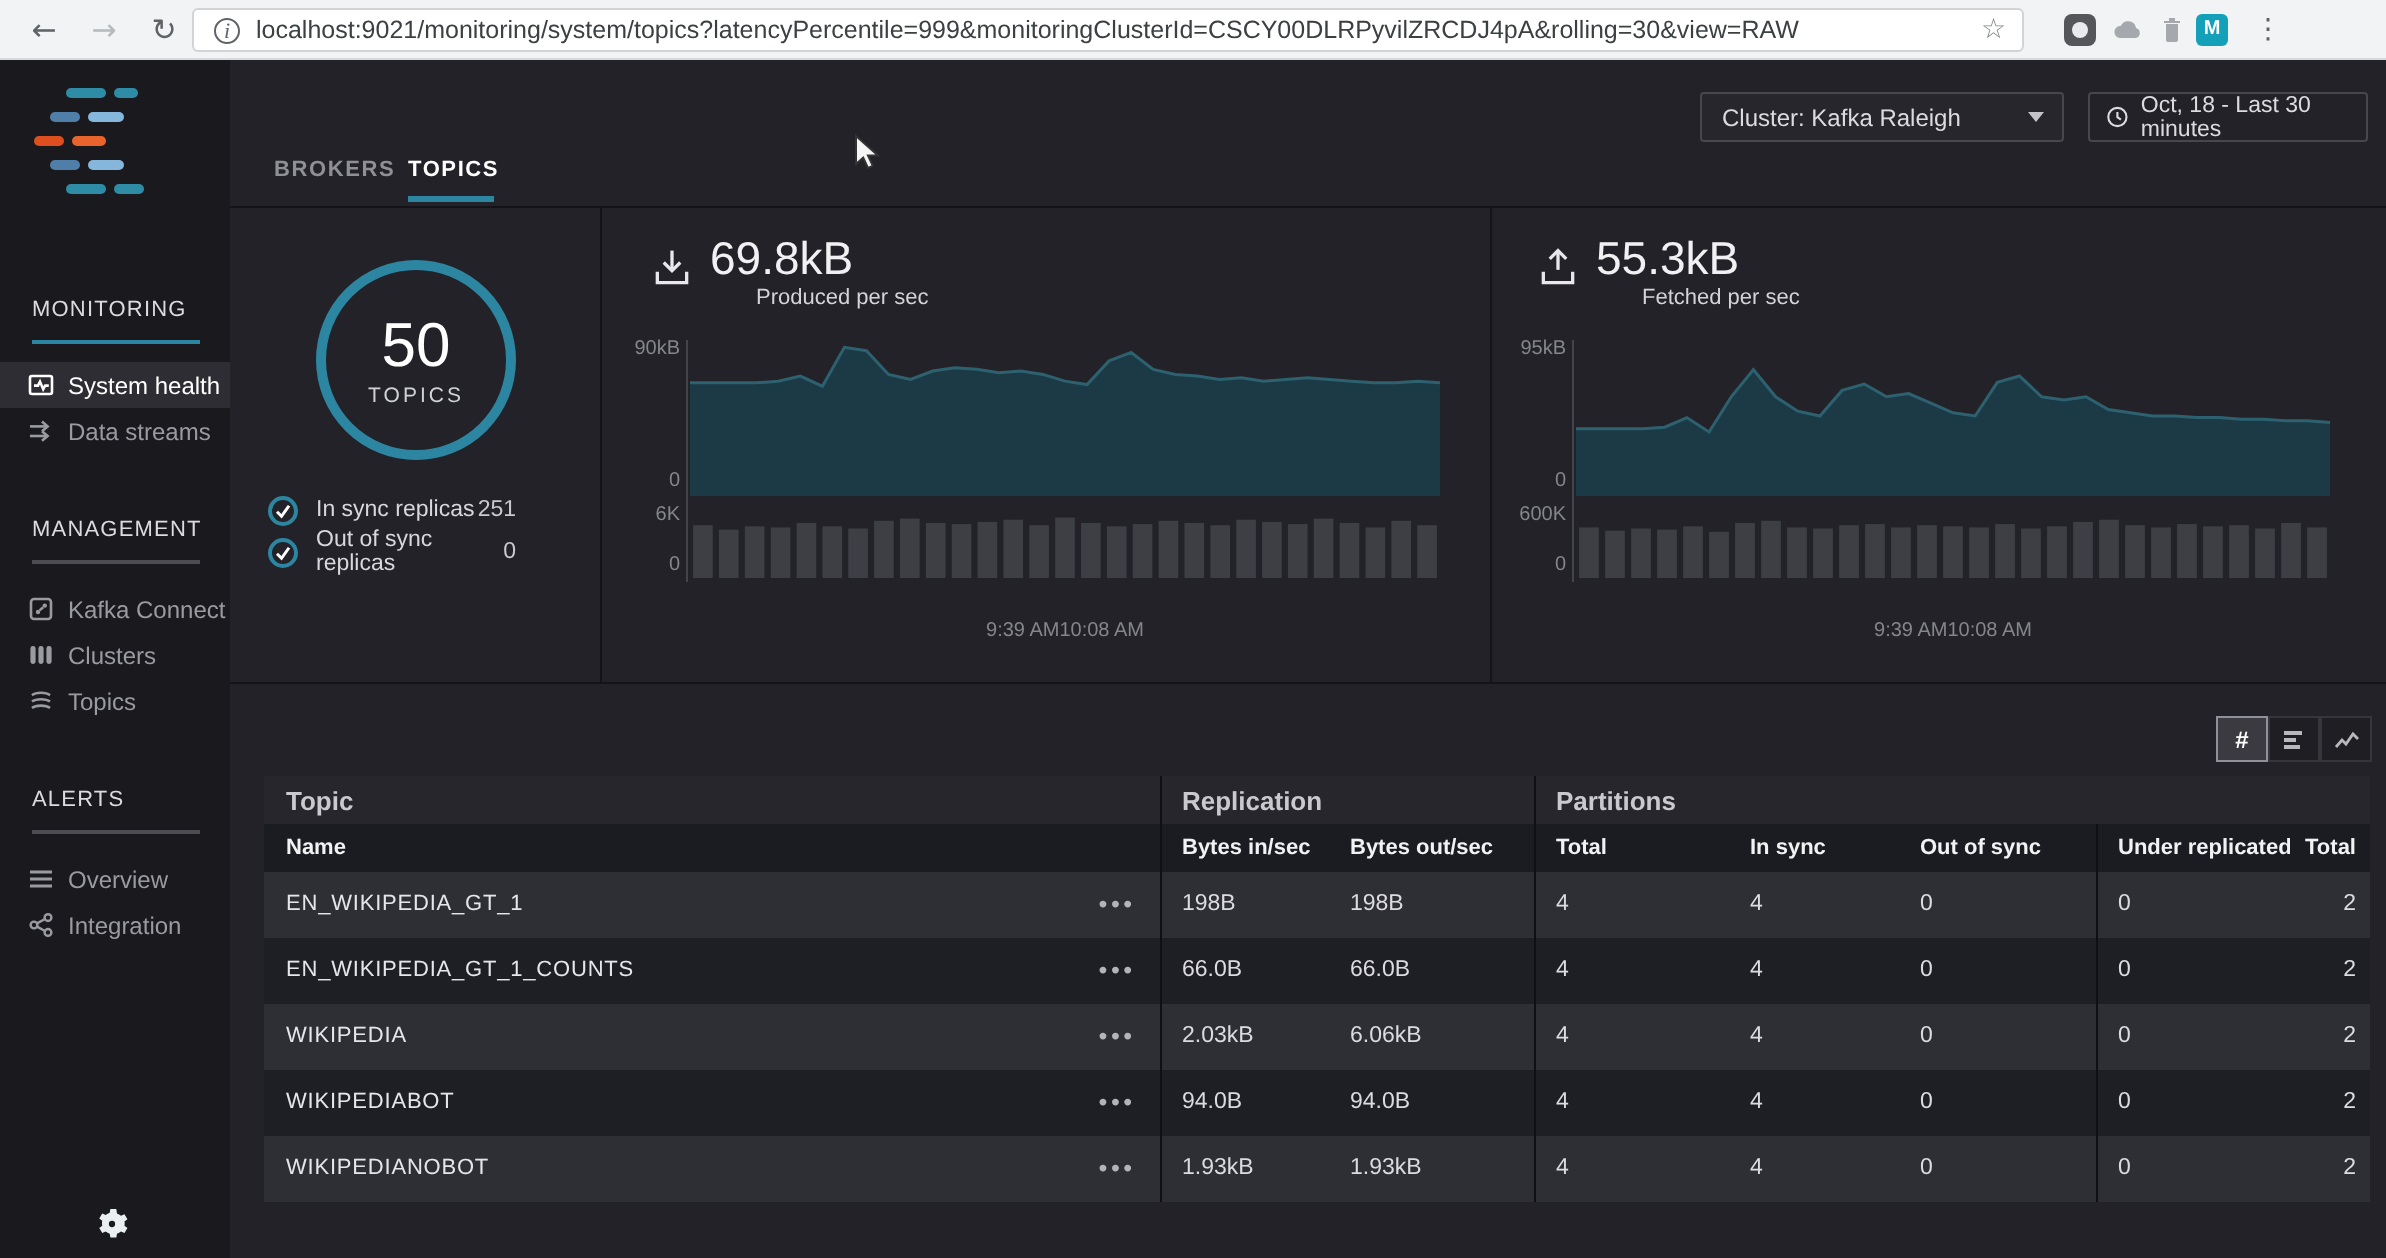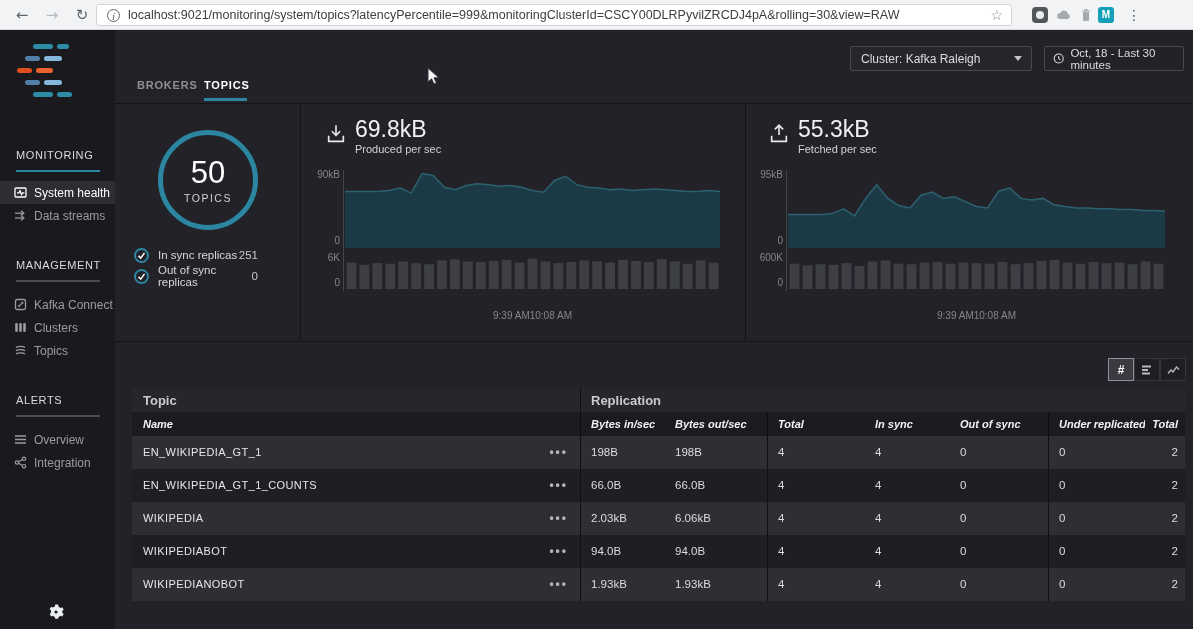--- a/index.html
+++ b/index.html
@@ -70,21 +70,21 @@
   .circle-num { font-size:31px; color:#fff; font-weight:300; line-height:1; }
   .circle-lbl { font-size:10.5px; color:#cfd2d4; letter-spacing:1.5px; margin-top:4px; }
   .filter-row { position:absolute; left:19px; width:124px; height:16px; display:flex; align-items:center; }
   .chk { width:15px; height:15px; border-radius:50%; border:2px solid #2c86a1; display:flex;
          align-items:center; justify-content:center; flex:none; }
   .filter-lbl { font-size:11.5px; color:#d8d8dc; margin-left:9px; flex:1; }
   .filter-val { font-size:11.5px; color:#c9c9cd; }
 
   
   .chart-num { position:absolute; font-size:23px; color:#f1f1f4; font-weight:300; }
-  .chart-sub { position:absolute; font-size:11px; color:#d4d4d8; }
+  .chart-sub { position:absolute; font-size:11px; color:#d4d4d8;margin-left:23px; }
   .io-icon { position:absolute; width:22px; height:22px; }
   .ylab { position:absolute; width:55px; text-align:right; font-size:10px; color:#85858c; }
   .xlab-row { position:absolute; display:flex; justify-content:center; font-size:10px;
               color:#85858c;margin-top:17px; }
   .plot { position:absolute; }
   .plot svg { display:block; width:100%; height:100%; }
   .axis-line { position:absolute; width:1px; height:121px; top:140px; background:#44444b; }
 
   
   .toggles { position:absolute; left:993px; top:328px; display:flex; }
@@ -93,21 +93,21 @@
   .tg.active { background:#3a3a40; border:1px solid #90909a; color:#fff; font-weight:bold; }
 
   
   .tbl { position:absolute; left:17px; top:358px; width:1053px; }
   .grp-row { display:grid; grid-template-columns:448px 187px 281px 137px; height:24px;
              background:#26262c; line-height:26px; font-size:13px; color:#c9c9ce; }
   .grp-row > div { padding-left:11px;font-weight:bold; }
   .grp-row > div + div { border-left:1px solid #101014; padding-left:10px; }
   .colgrid { display:grid; grid-template-columns:448px 85px 102px 98px 85px 98px 97px 40px; }
   .sub-row { height:24px; background:#1b1c21; line-height:24px; font-size:11px; font-weight:bold;
-             color:#f2f2f5;font-style:italic; }
+             color:#f2f2f5; }
   .sub-row > div, .t-row > div { padding-left:10px; overflow:hidden; white-space:nowrap; }
   .sub-row > div:first-child, .t-row > div:first-child { padding-left:11px; }
   .sub-row > .bl, .t-row > .bl { border-left:1px solid #101014; }
   .sub-row > div:last-child, .t-row > div:last-child { text-align:right; padding-right:7px; padding-left:0; }
   .t-row { height:33px; line-height:33px; font-size:11.5px; color:#dcdce0; }
   .t-row:nth-child(odd) { background:#2e2f35; }
   .t-row:nth-child(even) { background:#1e1f24; }
   .t-name { position:relative; font-size:11px; color:#e6e6ea; letter-spacing:.4px; }
   .row-dots { position:absolute; right:12px; top:0; color:#b4b4b8; font-weight:bold; letter-spacing:2px;
               font-size:12px; }
@@ -398,20 +398,21 @@
         <svg width="13" height="12" viewBox="0 0 13 12" fill="none" stroke="#b9b9bd" stroke-width="1.4">
           <polyline points="1,9.5 4,6 6,8 9.5,3 12,5.5"></polyline>
         </svg>
       </div>
     </div>
 
     <div class="tbl">
       <div class="grp-row">
         <div>Topic</div>
         <div>Replication</div>
+        <div>Partitions</div>
       </div>
       <div class="colgrid sub-row">
         <div>Name</div>
         <div class="bl">Bytes in/sec</div>
         <div>Bytes out/sec</div>
         <div class="bl">Total</div>
         <div>In sync</div>
         <div>Out of sync</div>
         <div class="bl">Under replicated</div>
         <div>Total</div>

